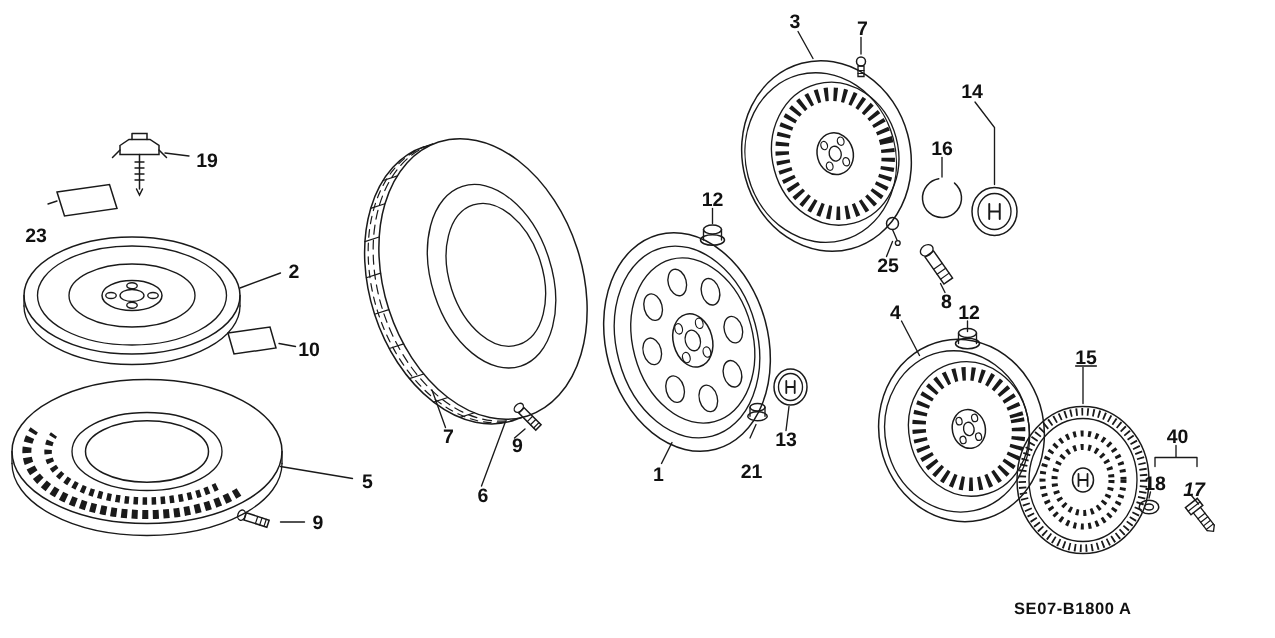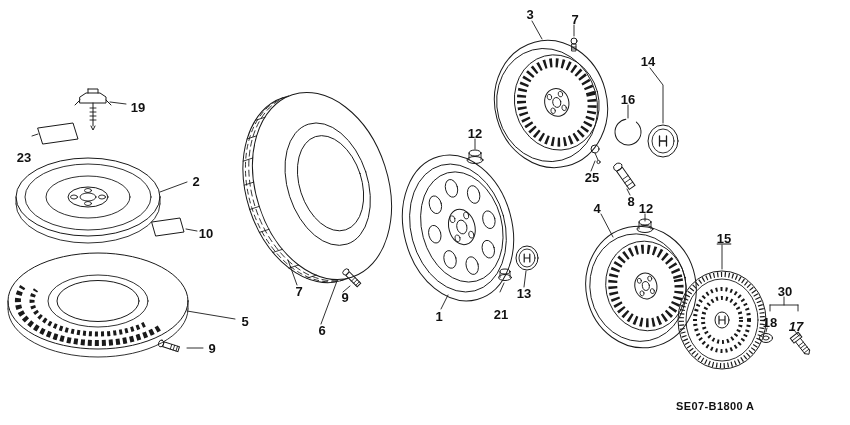--- a/index.html
+++ b/index.html
@@ -258,20 +258,20 @@
       <span class="callout" style="left: 524px; top: 293px;">13</span>
       <span class="callout" style="left: 530px; top: 14px;">3</span>
       <span class="callout" style="left: 575px; top: 19px;">7</span>
       <span class="callout" style="left: 592px; top: 177px;">25</span>
       <span class="callout" style="left: 628px; top: 99px;">16</span>
       <span class="callout" style="left: 648px; top: 61px;">14</span>
       <span class="callout" style="left: 631px; top: 201px;">8</span>
       <span class="callout" style="left: 646px; top: 208px;">12</span>
       <span class="callout" style="left: 597px; top: 208px;">4</span>
       <span class="callout" style="left: 724px; top: 238px; text-decoration: underline;">15</span>
-      <span class="callout" style="left: 785px; top: 291px;">30</span>
+      <span class="callout" style="left: 785px; top: 291px;">40</span>
       <span class="callout" style="left: 770px; top: 322px;">18</span>
       <span class="callout" style="left: 796px; top: 326px; font-style: italic;">17</span>
     </div>
 
   <div class="diagram-code">SE07-B1800 A</div>
 
 </div>
 
 </body></html>

